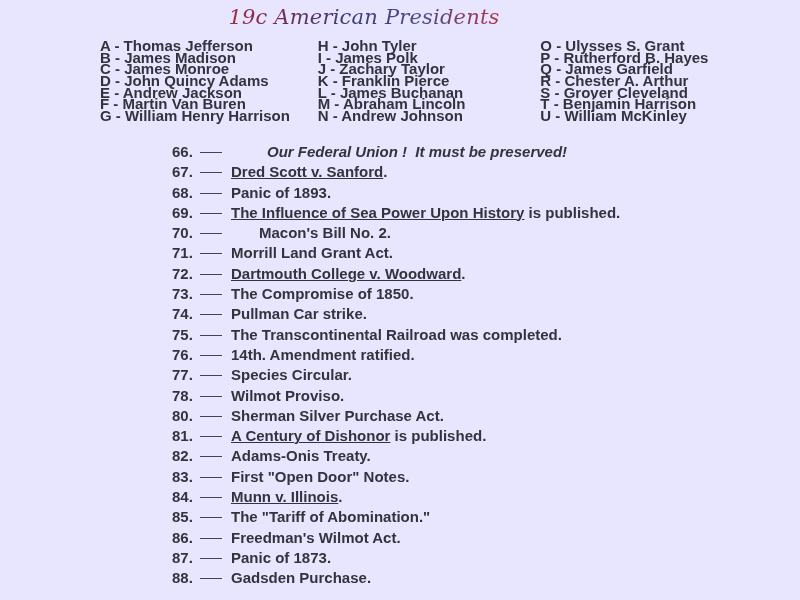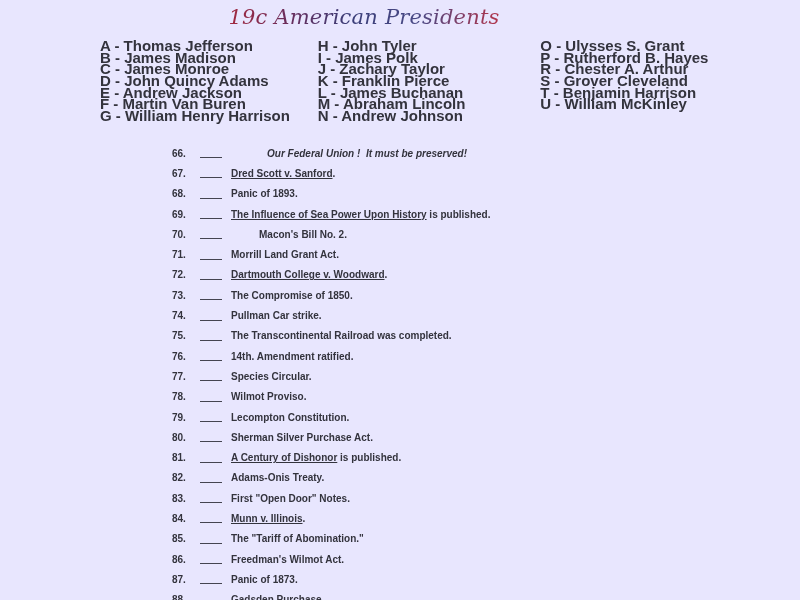--- a/index.html
+++ b/index.html
@@ -58,23 +58,23 @@
     }
     .quiz {
       position: absolute;
       top: 143px;
       left: 172px;
       width: 560px;
     }
     .q-row {
       height: 20.3px;
       display: flex;
-      align-items: center;
+      align-items: flex-start;
       font-weight: bold;
-      font-size: 10px;
+      font-size: 15px;
       color: #33333d;
       white-space: nowrap;
     }
     .q-num {
       width: 28px;
       flex: 0 0 28px;
     }
     .q-blank {
       width: 22px;
       flex: 0 0 22px;
@@ -116,20 +116,21 @@
       <div class="legend-item">I - James Polk</div>
       <div class="legend-item">J - Zachary Taylor</div>
       <div class="legend-item">K - Franklin Pierce</div>
       <div class="legend-item">L - James Buchanan</div>
       <div class="legend-item">M - Abraham Lincoln</div>
       <div class="legend-item">N - Andrew Johnson</div>
     </div>
     <div class="legend-col c3">
       <div class="legend-item">O - Ulysses S. Grant</div>
       <div class="legend-item">P - Rutherford B. Hayes</div>
+      <div class="legend-item">Q - James Garfield</div>
       <div class="legend-item">R - Chester A. Arthur</div>
       <div class="legend-item">S - Grover Cleveland</div>
       <div class="legend-item">T - Benjamin Harrison</div>
       <div class="legend-item">U - William McKinley</div>
     </div>
   </div>
 
   <div class="quiz" id="quiz">
       <div class="q-row">
         <span class="q-num">66.</span>
@@ -190,25 +191,20 @@
         <span class="q-num">77.</span>
         <span class="q-blank"></span>
         <span class="q-text"><span style="white-space: pre;">Species Circular.</span></span>
       </div>
       <div class="q-row">
         <span class="q-num">78.</span>
         <span class="q-blank"></span>
         <span class="q-text"><span style="white-space: pre;">Wilmot Proviso.</span></span>
       </div>
       <div class="q-row">
-        <span class="q-num">79.</span>
-        <span class="q-blank"></span>
-        <span class="q-text"><span style="white-space: pre;">Lecompton Constitution.</span></span>
-      </div>
-      <div class="q-row">
         <span class="q-num">80.</span>
         <span class="q-blank"></span>
         <span class="q-text"><span style="white-space: pre;">Sherman Silver Purchase Act.</span></span>
       </div>
       <div class="q-row">
         <span class="q-num">81.</span>
         <span class="q-blank"></span>
         <span class="q-text"><span class="u">A Century of Dishonor</span><span style="white-space: pre;"> is published.</span></span>
       </div>
       <div class="q-row">

